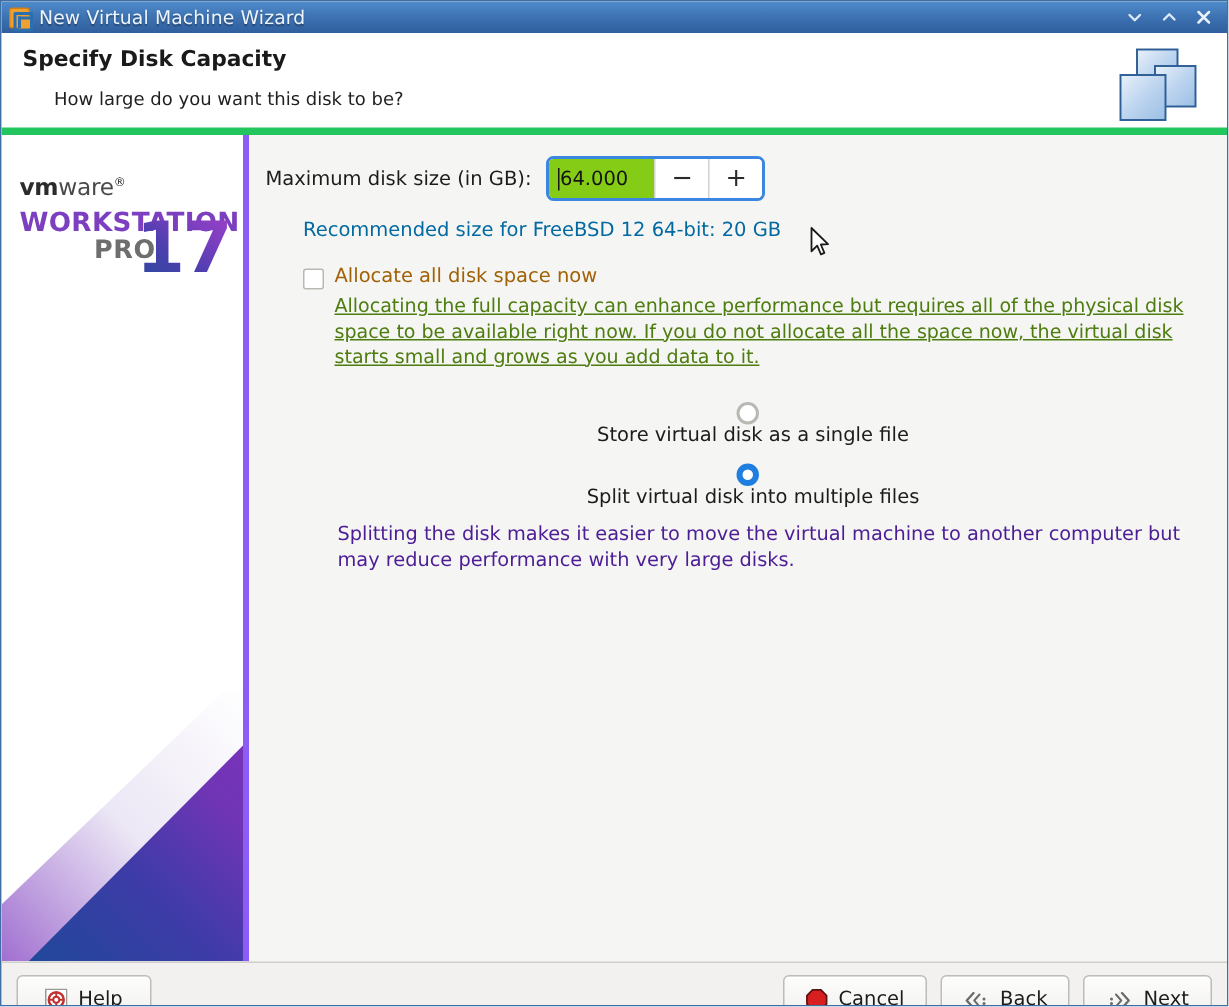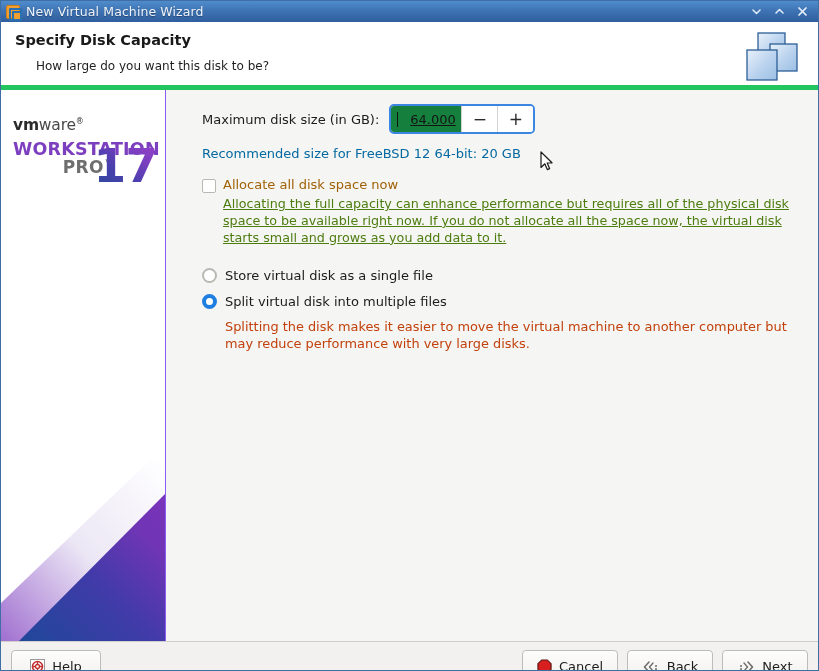--- a/index.html
+++ b/index.html
@@ -99,21 +99,21 @@
   .body {
     display: flex;
     height: 551px;
   }
 
   
   .sidebar {
     position: relative;
     width: 165px;
     background: #ffffff;
-    border-right: 1px solid #8b5cf6;
+    border-right: 4px solid #8b5cf6;
     overflow: hidden;
     flex: 0 0 165px;
   }
   .brand { position: absolute; left: 12px; top: 28px; width: 150px; }
   .brand-vmware {
     font-size: 15.5px;
     color: #2b2b2b;
     letter-spacing: -.2px;
     line-height: 1;
     margin-bottom: 6px;
@@ -160,44 +160,42 @@
   }
   .section-title {
     font-size: 13.5px;
     font-weight: bold;
     color: #1a1a1a;
     margin: 0 0 14px 0;
   }
   .row-disk {
     display: flex;
     align-items: center;
-    margin-left: 25px;
     text-align: center;
   }
   .row-label { font-size: 13px; color: #1c1c1c; margin-right: 10px; }
 
   .spinbox {
     display: flex;
     align-items: stretch;
     height: 30px;
     width: 146px;
     background: #ffffff;
     border: 2px solid #3b86e0;
     border-radius: 5px;
     overflow: hidden;
   }
   .spin-value {
     flex: 1 1 auto;
     display: flex; align-items: center;
-    padding-left: 19px;
+    padding-left: 7px;
     font-size: 13px;
     color: #141414;
     position: relative;
-    background: #15803d;
-    text-decoration: underline;
+    background: #84cc16;
   }
   .spin-value::before {
     content: "";
     position: absolute;
     left: 6px; top: 6px;
     width: 1px; height: 15px;
     background: #141414;
   }
   .spin-btn {
     width: 36px;
@@ -238,37 +236,38 @@
     margin: 3px 0 0 46px;
     max-width: 580px;
     text-decoration: underline;
   }
 
   .radio-group { margin: 22px 0 0 25px; }
   .radio-row {
     display: flex;
     align-items: center;
     margin-bottom: 11px;
+    flex-direction: column;
   }
   .radio {
     width: 15px; height: 15px;
     border-radius: 50%;
     border: 2px solid #b9b9b4;
     background: #ffffff;
     margin-right: 8px;
     flex: 0 0 auto;
   }
   .radio.selected {
     border: 4px solid #1f7fe0;
     background: #ffffff;
   }
   .radio-label { font-size: 13px; color: #1c1c1c; }
   .desc-dark {
     font-size: 12.9px;
-    color: #c2410c;
+    color: #4c1d95;
     line-height: 1.32;
     margin: -2px 0 0 23px;
     max-width: 590px;
   }
 
   
   .footer {
     position: relative;
     height: 50px;
     background: #f2f1ef;

